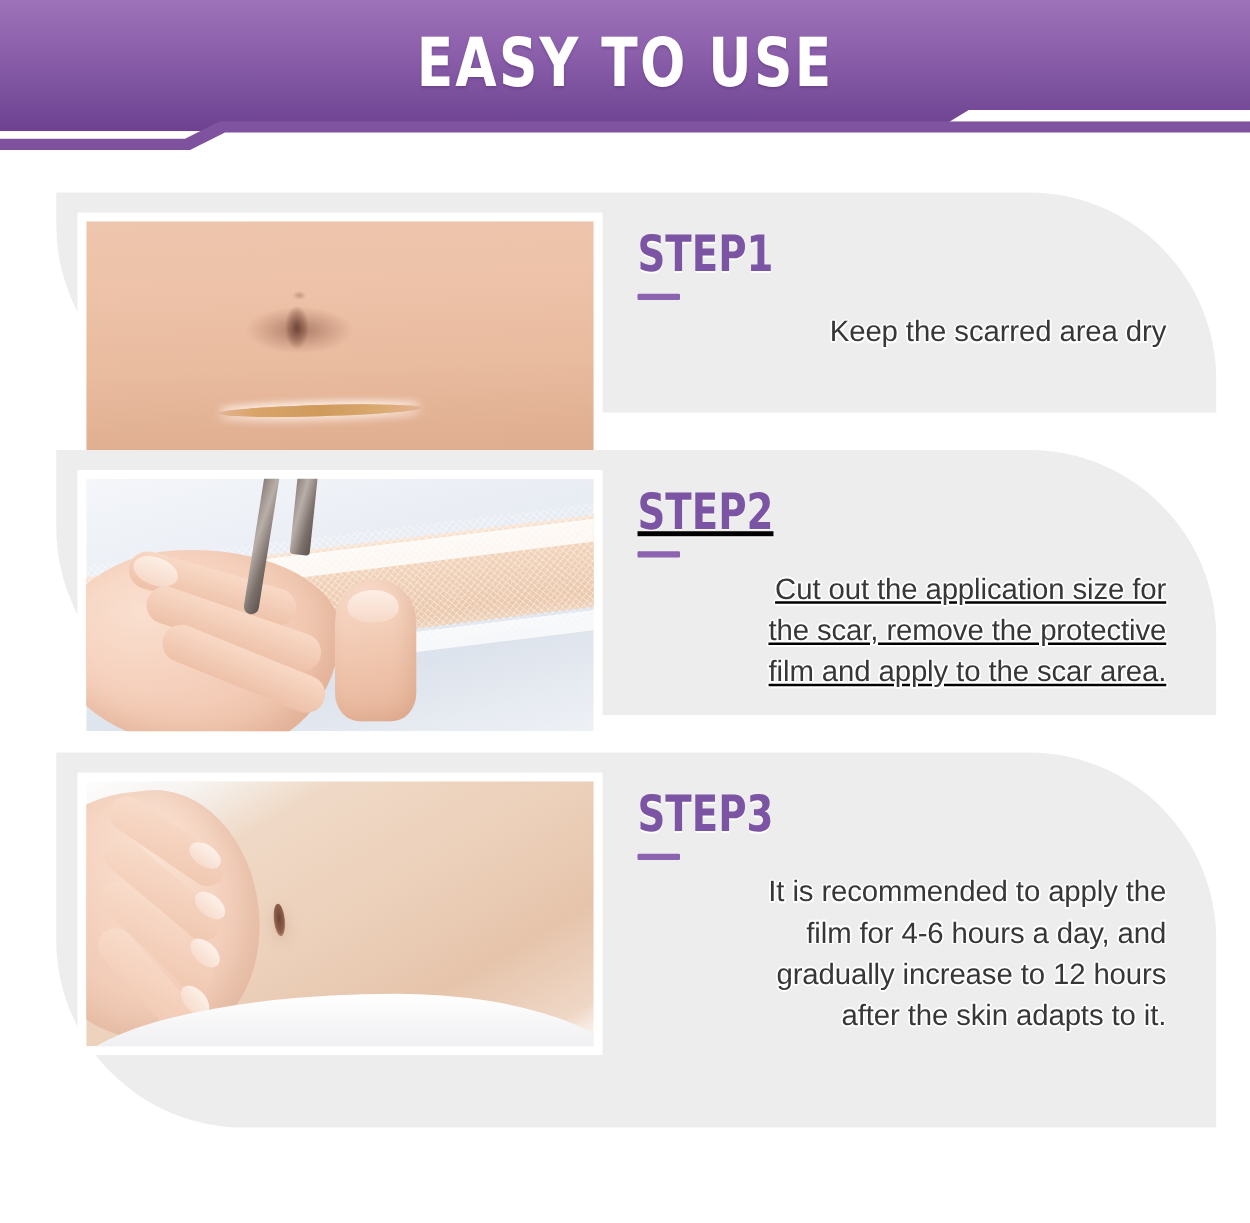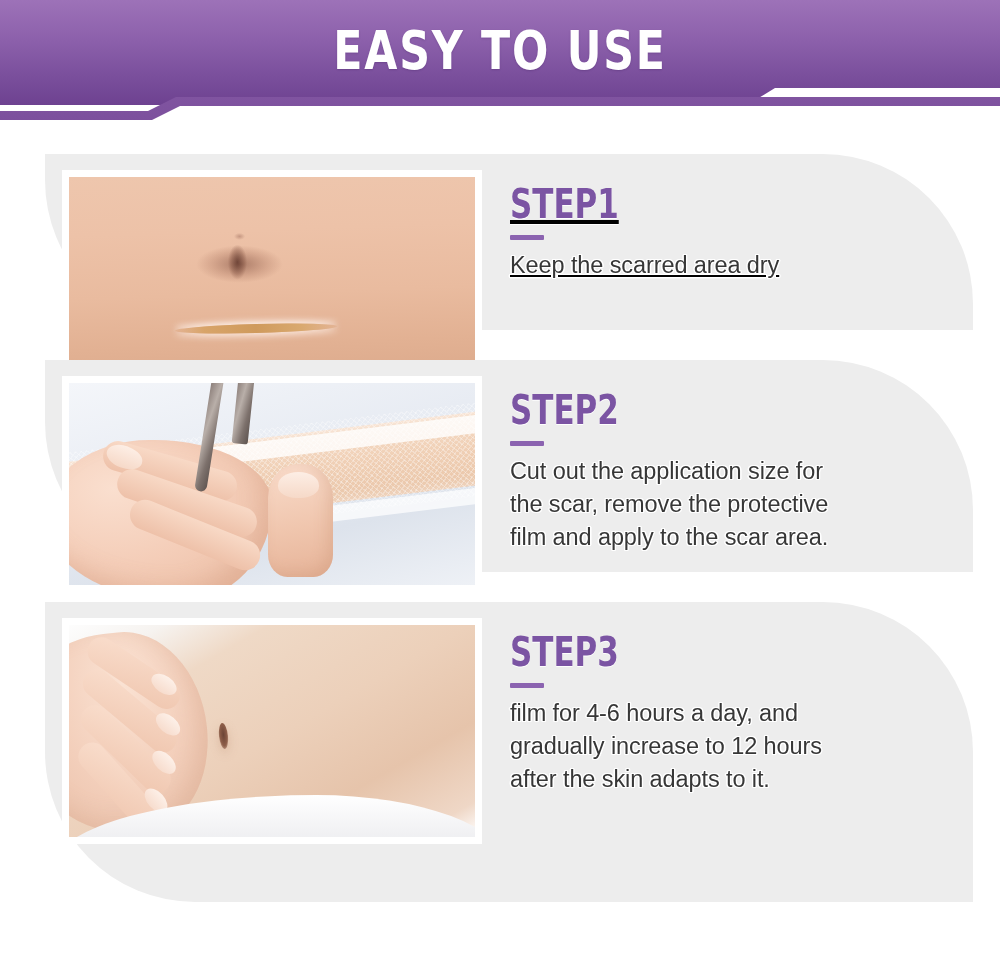--- a/index.html
+++ b/index.html
@@ -70,22 +70,22 @@
     position: relative;
     width: 928px;
     margin: 0 0 30px 45px;
     background: #ededed;
     border-radius: 0 0 0 0;
     display: flex;
     align-items: flex-start;
     box-sizing: border-box;
   }
   
-  .card-1 { height: 176px; border-top-right-radius: 150px; border-bottom-left-radius: 150px; text-decoration: underline; }
-  .card-2 { height: 212px; border-top-right-radius: 150px; border-bottom-left-radius: 150px; }
+  .card-1 { height: 176px; border-top-right-radius: 150px; border-bottom-left-radius: 150px; }
+  .card-2 { height: 212px; border-top-right-radius: 150px; border-bottom-left-radius: 150px; text-decoration: underline; }
   .card-3 { height: 300px; border-top-right-radius: 150px; border-bottom-left-radius: 150px; }
 
   .card-photo {
     position: relative;
     width: 420px;
     flex: 0 0 420px;
     margin: 16px 0 16px 17px;
     background: #ffffff;
     padding: 7px;
     box-sizing: border-box;
@@ -321,21 +321,21 @@
     line-height: 33px;
     font-weight: normal;
     letter-spacing: -0.1px;
     margin: 0;
     text-shadow:
       -1px -1px 0 #ffffff,  1px -1px 0 #ffffff,
       -1px  1px 0 #ffffff,  1px  1px 0 #ffffff,
        0px -1.4px 0 #ffffff, 0px 1.4px 0 #ffffff,
       -1.4px 0px 0 #ffffff, 1.4px 0px 0 #ffffff;
   }
-  .step-body span { display: block; white-space: nowrap; }
+  .step-body span { display: block; white-space: nowrap; text-align: right; }
 </style>
 </head>
 <body>
 
 <div class="banner">
   <div class="banner-fill"></div>
   <div class="banner-stripe"></div>
   <div class="banner-title">EASY TO USE</div>
 </div>
 
@@ -402,20 +402,21 @@
           <div class="bn-3"></div>
           <div class="bn-4"></div>
           <div class="belly-waistband"></div>
         </div>
       </div>
     </div>
     <div class="card-text">
       <div class="step-title">STEP3</div>
       <div class="step-rule"></div>
       <div class="step-body">
+        <span>It is recommended to apply the</span>
         <span>film for 4-6 hours a day, and</span>
         <span>gradually increase to 12 hours</span>
         <span>after the skin adapts to it.</span>
       </div>
     </div>
   </div>
 
 </div>
 
 </body></html>

